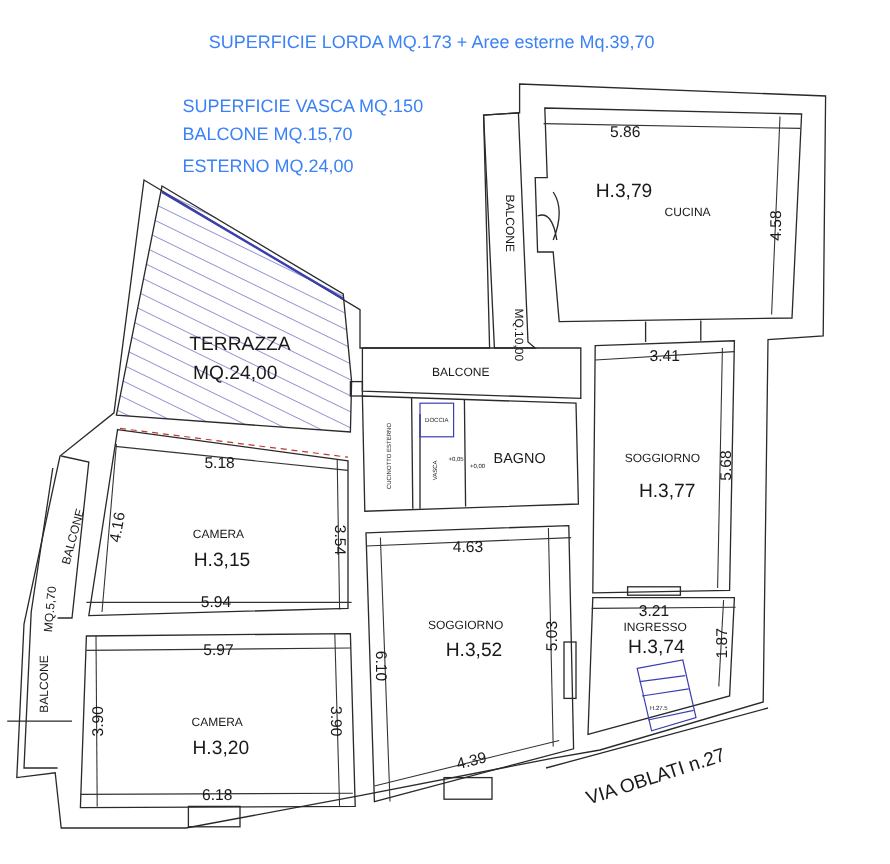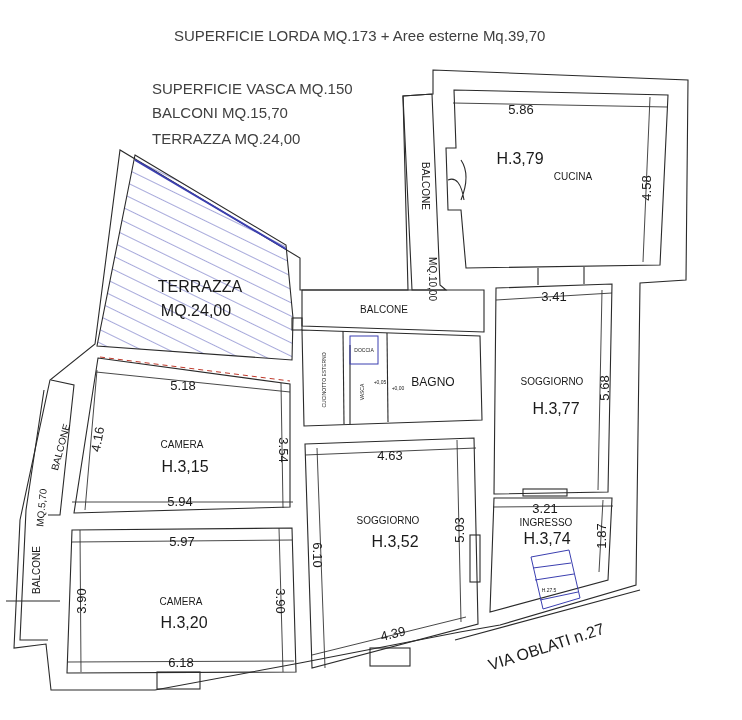--- a/index.html
+++ b/index.html
@@ -1,36 +1,36 @@
 <!DOCTYPE html>
 <html><head>
 <meta charset="utf-8">
 <style>
   html, body { margin: 0; padding: 0; background: #ffffff; }
   body { width: 742px; height: 720px; position: relative; overflow: hidden;
          font-family: "Liberation Sans", sans-serif; color: #1a1a1a; }
-  .hdr { position: absolute; white-space: nowrap; color: #404040; }
+  .hdr { position: absolute; white-space: nowrap; color: #3b82f6; }
   #plan { position: absolute; left: 0; top: 0; width: 742px; height: 720px; }
   #plan text { font-family: "Liberation Sans", sans-serif; fill: #1a1a1a; }
   .wall { fill: none; stroke: #2a2a2a; stroke-width: 1.1; }
   .dim { fill: none; stroke: #333; stroke-width: 0.9; }
   .blue { fill: none; stroke: #3b3fb0; stroke-width: 1; }
   .red { fill: none; stroke: #c0392b; stroke-width: 1; stroke-dasharray: 5 4; }
   .dimtxt { font-size: 13px; }
   .htxt { font-size: 16px; }
   .rtxt { font-size: 10px; }
   .tiny { font-size: 5px; }
 </style>
 </head>
 <body>
 
 <div class="hdr" style="left:174px; top:27px; font-size:15px;">SUPERFICIE LORDA MQ.173 + Aree esterne Mq.39,70</div>
 <div class="hdr" style="left:152px; top:80px; font-size:15px;">SUPERFICIE VASCA MQ.150</div>
-<div class="hdr" style="left:152px; top:104px; font-size:15px;">BALCONI MQ.15,70</div>
-<div class="hdr" style="left:152px; top:130px; font-size:15px;">TERRAZZA MQ.24,00</div>
+<div class="hdr" style="left:152px; top:104px; font-size:15px;">BALCONE MQ.15,70</div>
+<div class="hdr" style="left:152px; top:130px; font-size:15px;">ESTERNO MQ.24,00</div>
 
 <svg id="plan" viewBox="0 0 742 720" xmlns="http://www.w3.org/2000/svg">
   <defs>
     <pattern id="hatch" patternUnits="userSpaceOnUse" width="12" height="12" patternTransform="rotate(26)">
       <line x1="0" y1="0" x2="12" y2="0" stroke="#3b3fb0" stroke-width="0.9"></line>
     </pattern>
   </defs>
 
   <g>
     <polygon class="wall" points="433,70 688,80 686,280 640,283 636,585 500,625 460,632 300,663 155,690 51,690 46,644 14,648 20,520 50,380 95,344 120,150 300,258 300,290 408,290 403,96 433,94"></polygon>

